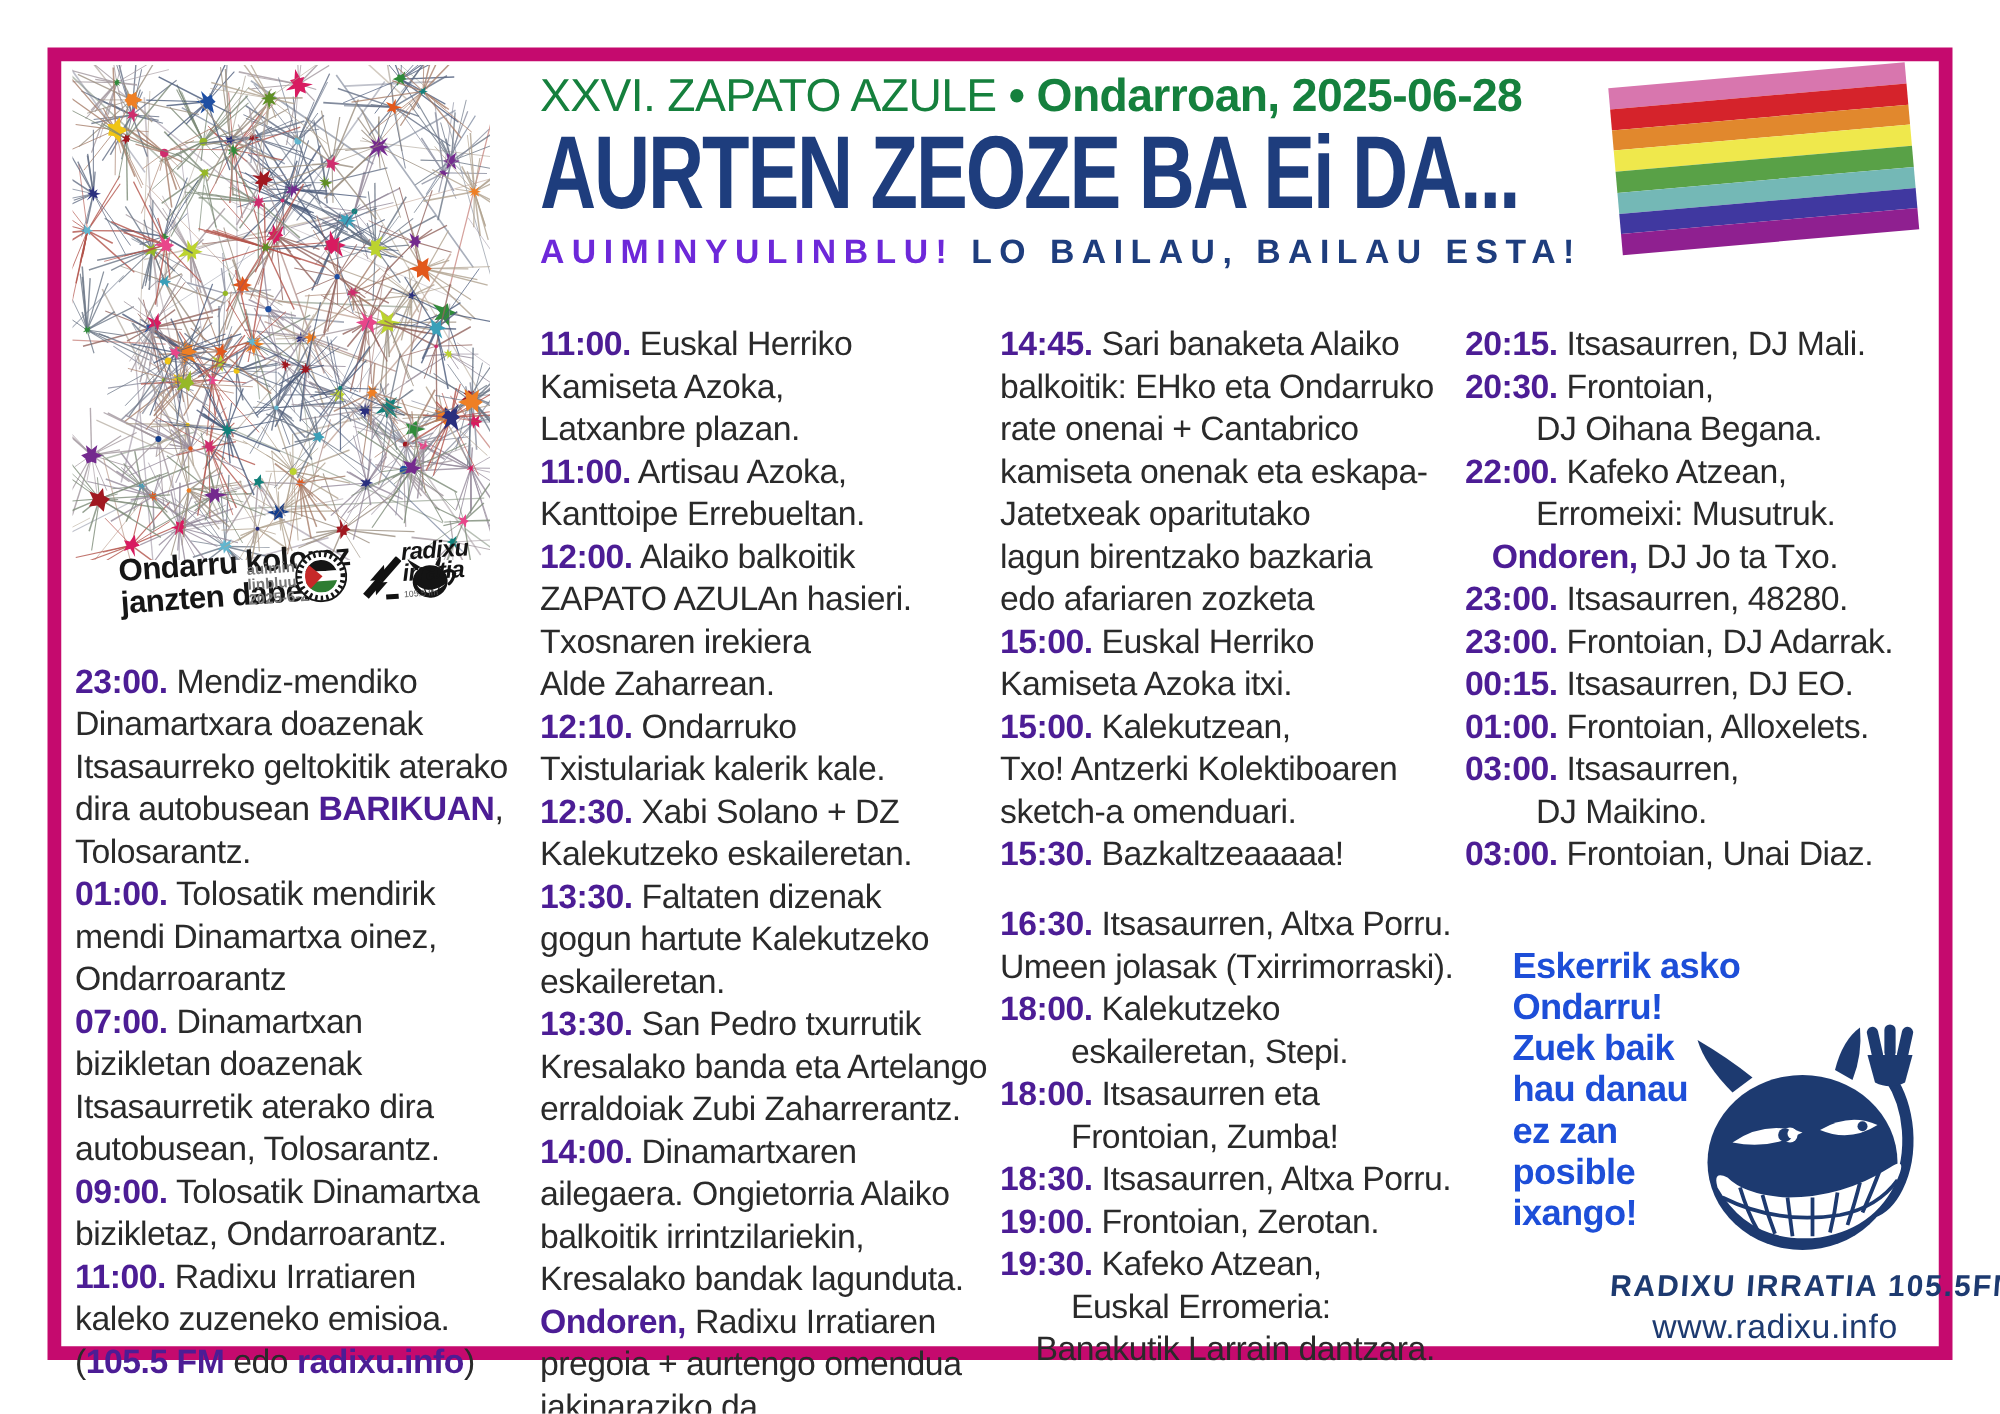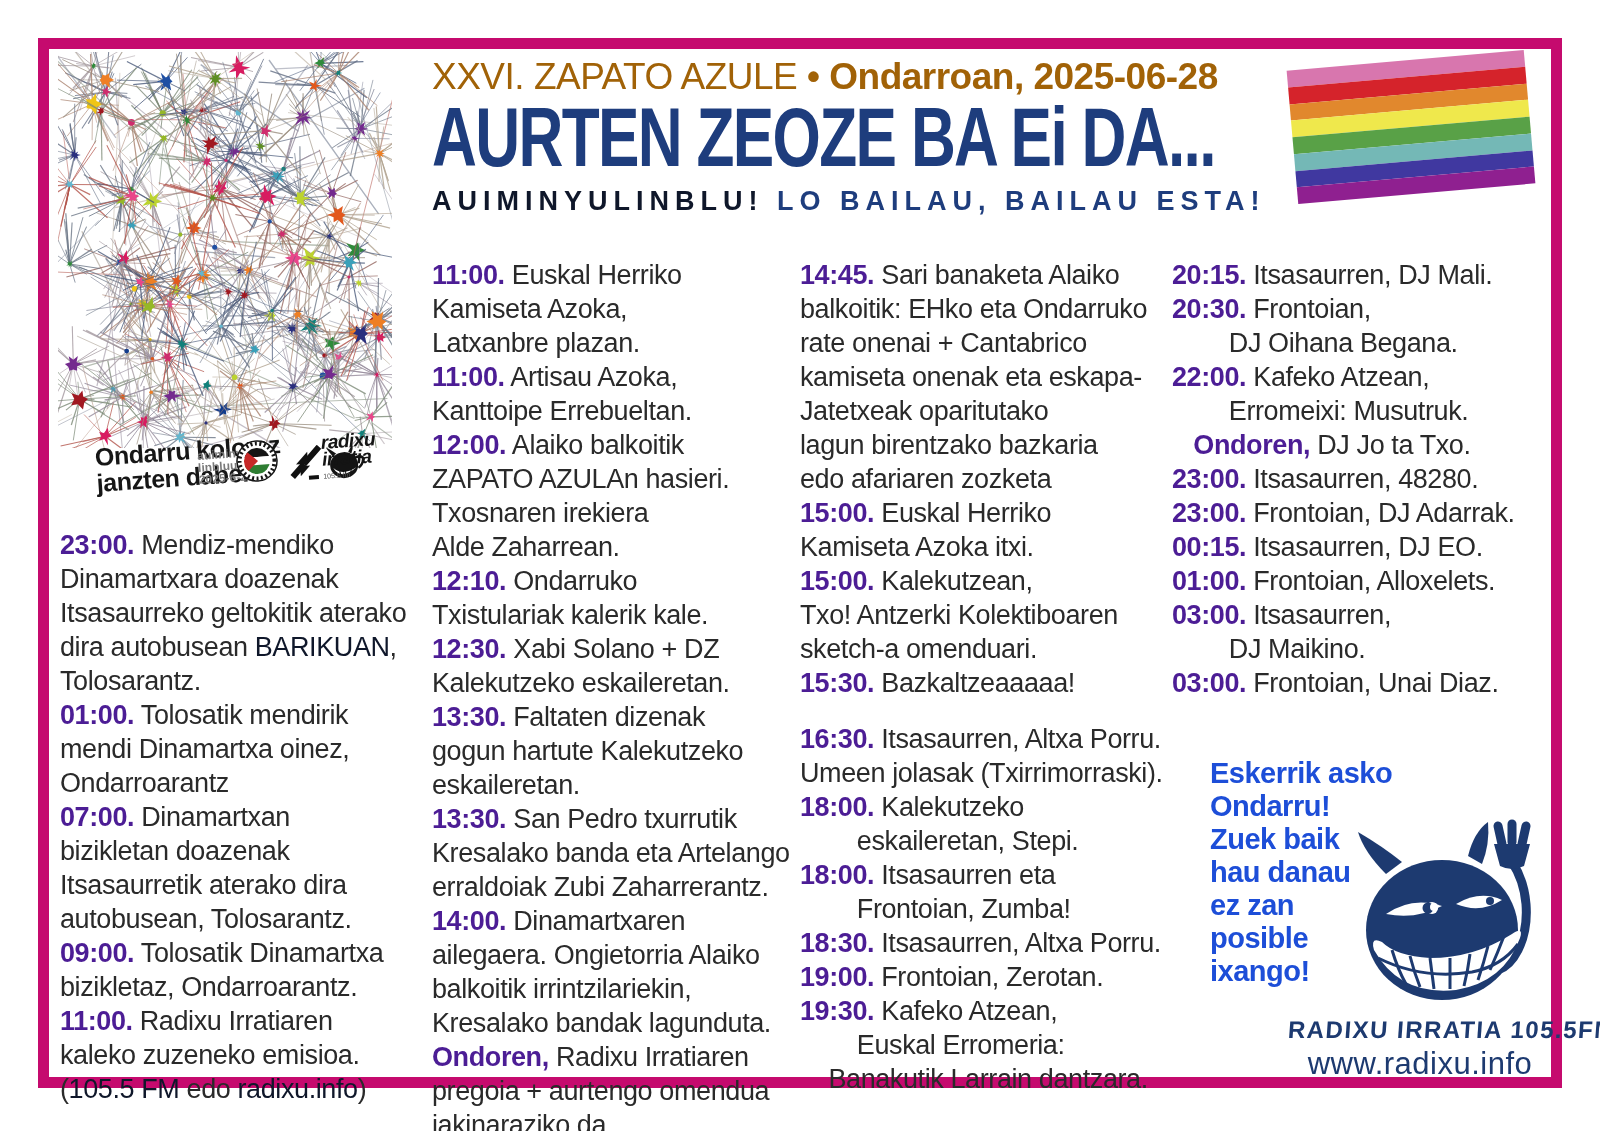--- a/index.html
+++ b/index.html
@@ -11,49 +11,49 @@
   .artwork{position:absolute;left:58px;top:52px;width:334px;height:396px;}
   .caption{position:absolute;left:94px;top:444px;transform:rotate(-4deg);transform-origin:left top;color:#161616;}
   .caption .big{font-size:25px;font-weight:bold;line-height:26px;letter-spacing:-0.5px;}
   .cap-small{position:absolute;left:198px;top:448px;transform:rotate(-4deg);font-size:12px;line-height:12px;color:#7a7a7a;font-weight:bold;}
   .badge{position:absolute;}
   .radixu-type{position:absolute;left:322px;top:432px;transform:rotate(-4deg);color:#141414;font-weight:bold;font-style:italic;font-size:19px;line-height:17px;letter-spacing:-0.5px;}
   .radixu-type .tag{font-size:7px;font-weight:normal;font-style:normal;color:#555;letter-spacing:0;}
 
   
   .header{position:absolute;left:432px;top:56px;width:830px;}
-  .kicker{font-size:37px;color:#a16207;letter-spacing:-0.5px;white-space:nowrap;}
+  .kicker{font-size:37px;color:#15803d;letter-spacing:-0.5px;white-space:nowrap;}
   .kicker .bold{font-weight:bold;}
   .main-title{margin-top:0px;color:#1e3d7d;font-weight:bold;font-size:74px;letter-spacing:-2px;white-space:nowrap;transform:scale(0.84,1.12);transform-origin:left center;line-height:80px;}
   .subtitle{margin-top:8px;font-size:27px;font-weight:bold;letter-spacing:6px;white-space:nowrap;}
-  .subtitle .light{color:#0f172a;margin-top:33px;}
+  .subtitle .light{color:#6d28d9;margin-top:33px;}
   .subtitle .dark{color:#1e3d7d;}
 
   
   .flag{position:absolute;left:1292px;top:60px;width:238px;height:134px;transform:rotate(-5deg);box-shadow:0 0 0 0;display:flex;flex-direction:column;}
   .flag .stripe{flex:1;}
 
   
   .col{position:absolute;}
   .sline{white-space:pre;font-size:27px;line-height:34px;letter-spacing:-0.4px;color:#2a2a2a;}
   .sline .t{color:#4c1d95;font-weight:bold;}
-  .sline .b{font-weight:normal;color:#0f172a;}
+  .sline .b{font-weight:bold;color:#4c1d95;}
   .sline.blank{height:22px;}
   #col1{left:60px;top:528px;width:370px;}
   #col2{left:432px;top:258px;width:355px;}
   #col3{left:800px;top:258px;width:378px;}
   #col4{left:1172px;top:258px;width:380px;}
 
   
   .thanks{position:absolute;left:1210px;top:757px;color:#1d4ed8;font-weight:bold;font-size:29px;line-height:33px;letter-spacing:-0.5px;}
 
   
   .devil{position:absolute;left:1352px;top:818px;width:200px;height:200px;}
   .radio-name{position:absolute;left:1288px;top:1016px;width:264px;text-align:right;color:#1d3a70;font-size:24px;letter-spacing:1.5px;white-space:nowrap;transform:skewX(-4deg);font-weight:bold;}
-  .website{position:absolute;left:1300px;top:1046px;width:240px;text-align:center;color:#1d3a70;font-size:31px;letter-spacing:0.5px;}
+  .website{position:absolute;left:1300px;top:1046px;width:240px;text-align:center;color:#1d3a70;font-size:27px;letter-spacing:0.5px;}
 </style>
 </head>
 <body>
 
 <div class="poster">
   <div class="frame"></div>
 
   <svg id="artsvg" class="artwork" viewBox="0 0 334 396">
       <line x1="142.7" y1="12.6" x2="240.6" y2="79.2" stroke="#646f85" stroke-width="1.38" opacity="0.55"></line>
       <line x1="105.3" y1="231.5" x2="85.8" y2="63.1" stroke="#958a9b" stroke-width="0.79" opacity="0.55"></line>

